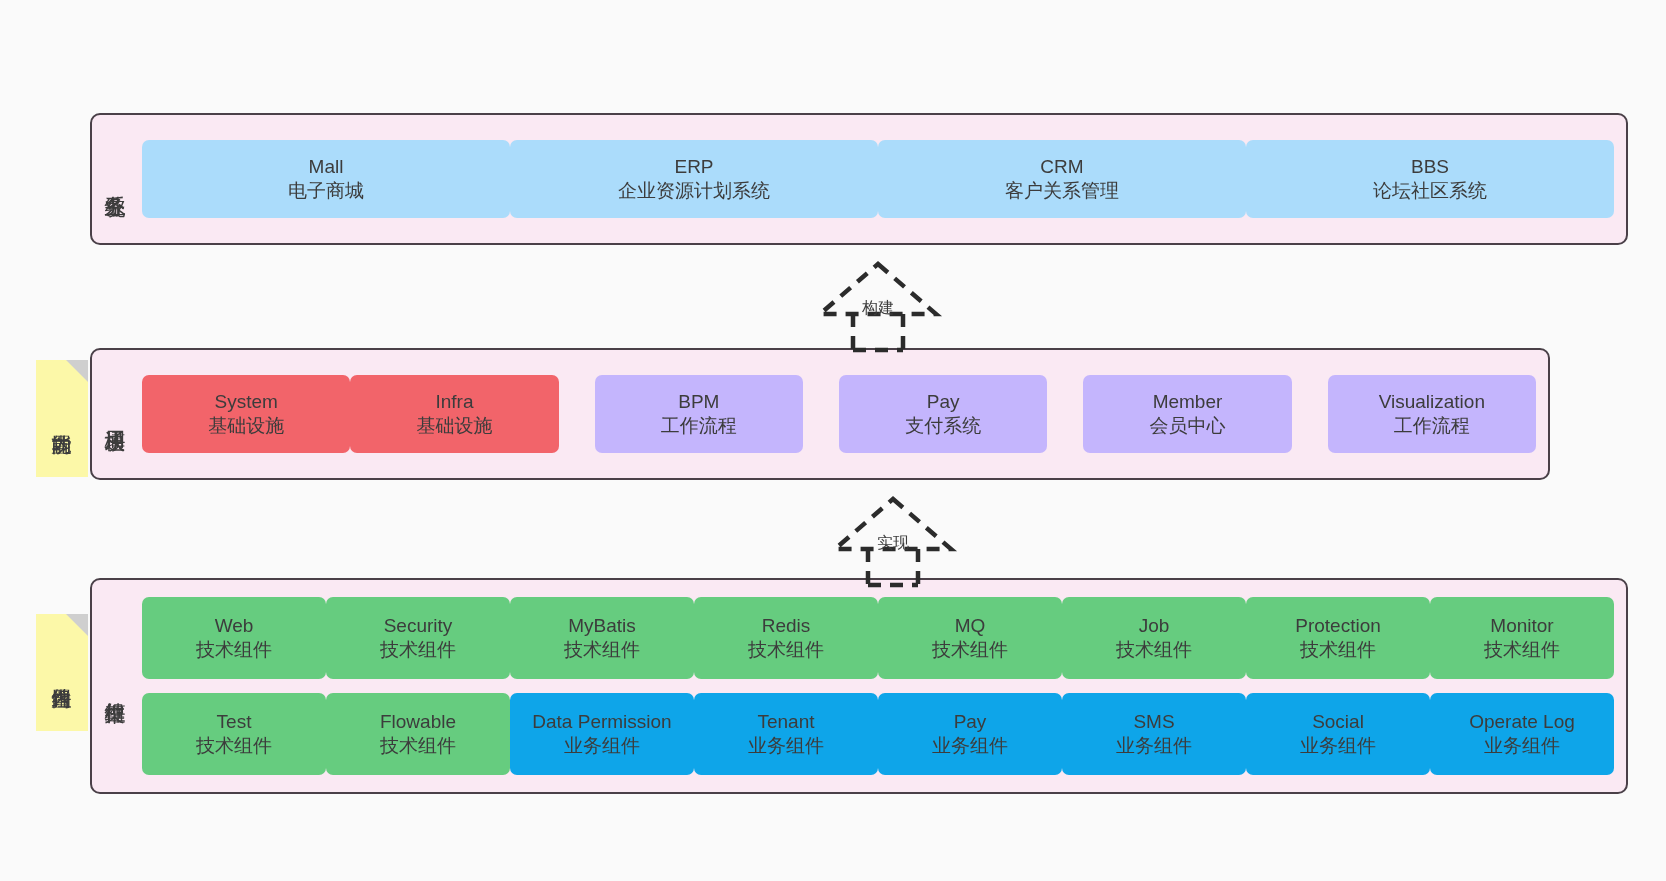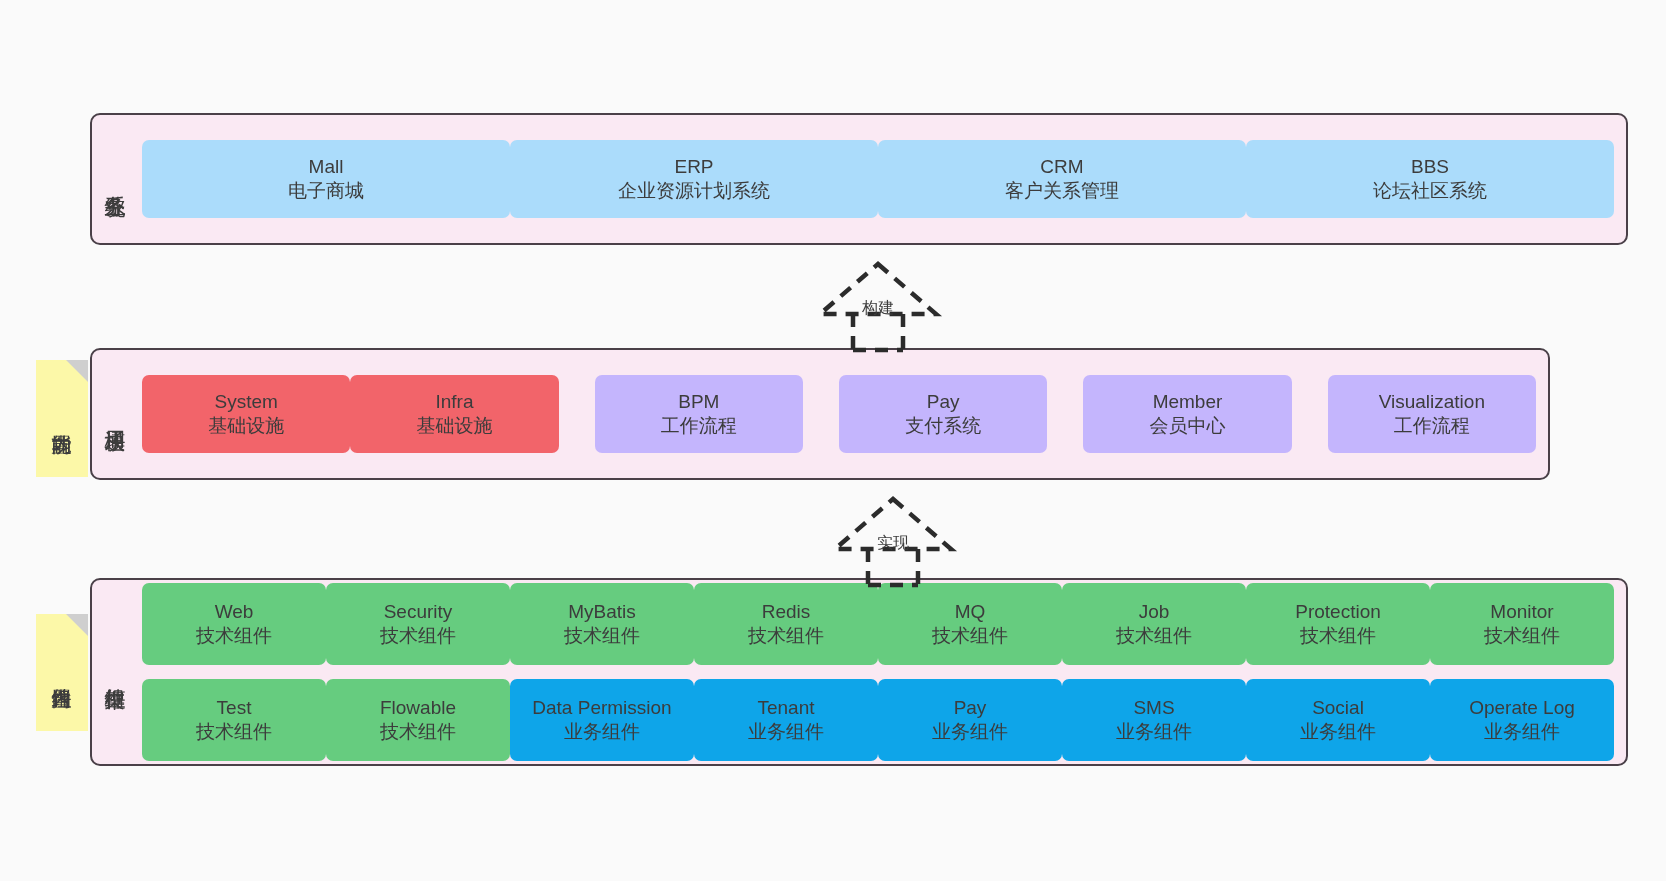--- a/index.html
+++ b/index.html
@@ -199,21 +199,21 @@
       <path d="M50 56 L50 92 M100 56 L100 92 M50 92 L100 92" fill="none" stroke="#2b2b2b" stroke-width="4.5" stroke-dasharray="13 9" stroke-linecap="butt"></path>
     </svg>
     <span class="arrow-label">实现</span>
   </div>
 
   <div class="note" style="left:36px;top:614px;width:52px;height:117px;">
     <span class="fold"></span>
     <span>内置组件</span>
   </div>
 
-  <div class="layer" style="left:90px;top:578px;width:1538px;height:188px;">
+  <div class="layer" style="left:90px;top:578px;width:1538px;height:216px;">
     <div class="layer-title">框架组件</div>
     <div class="layer-body">
 
       <div class="row" style="height:82px;">
         <div class="card c-green">
           <span class="c-main">Web</span>
           <span class="c-sub">技术组件</span>
         </div>
         <div class="card c-green">
           <span class="c-main">Security</span>

